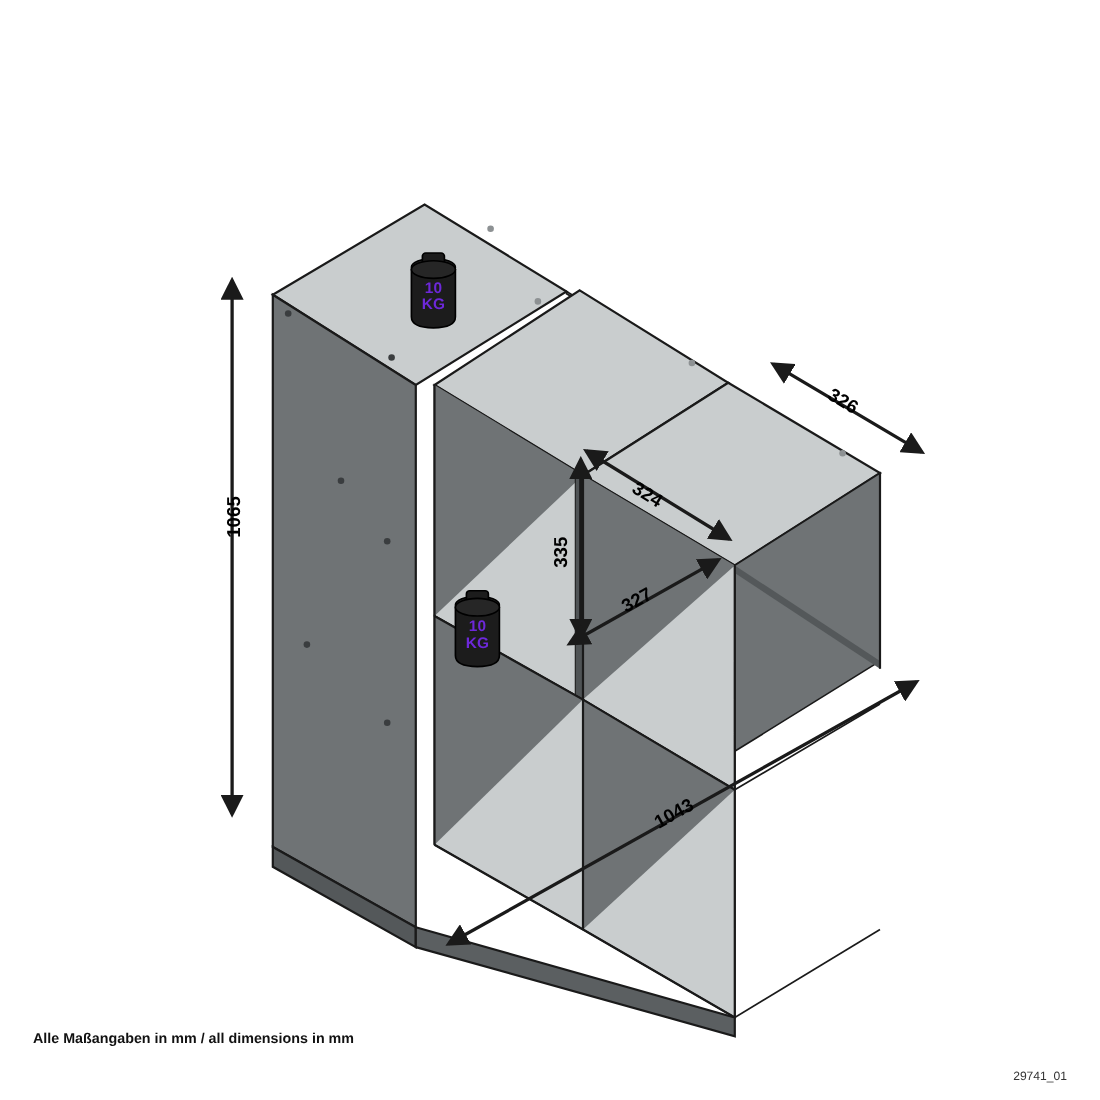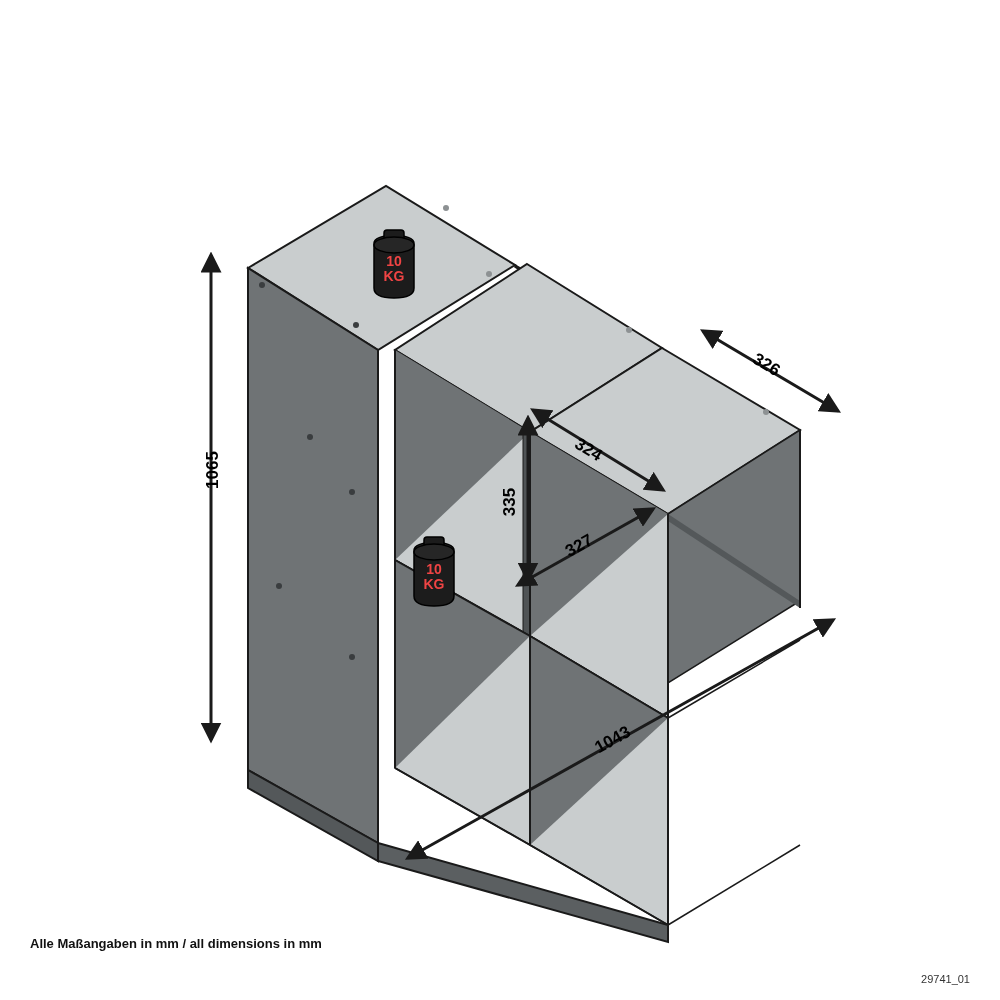--- a/index.html
+++ b/index.html
@@ -51,21 +51,21 @@
     position: absolute;
     right: 30px;
     top: 973px;
     font-size: 11px;
     color: #333;
     white-space: nowrap;
   }
   .weight-badge {
     position: absolute;
     font-family: "Liberation Sans", sans-serif;
-    color: #ef4444;
+    color: #6d28d9;
     font-weight: bold;
     font-size: 14px;
     line-height: 15px;
     text-align: center;
     pointer-events: none;
   }
 </style>
 </head>
 <body>
 

